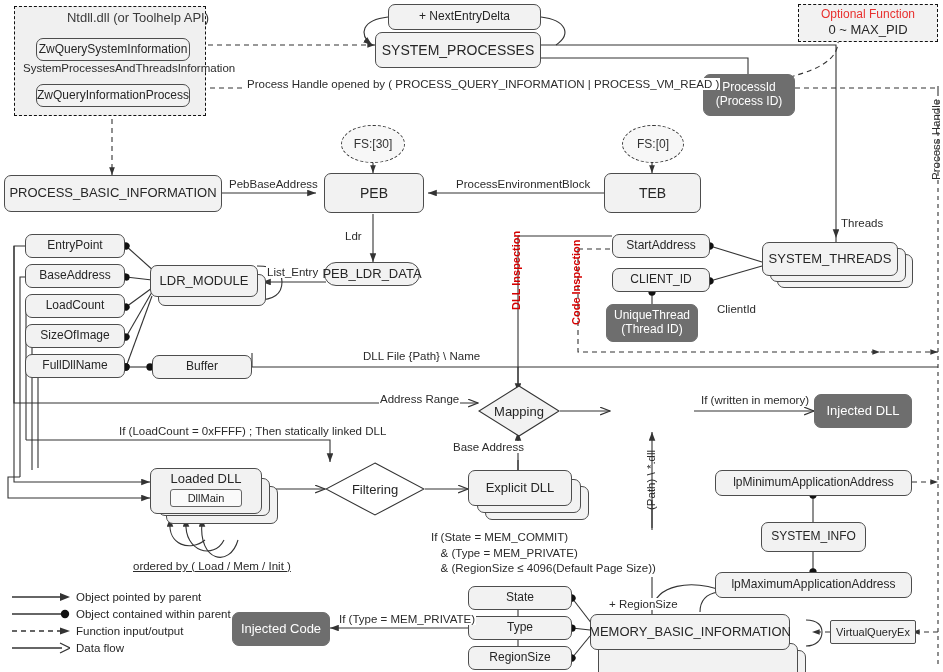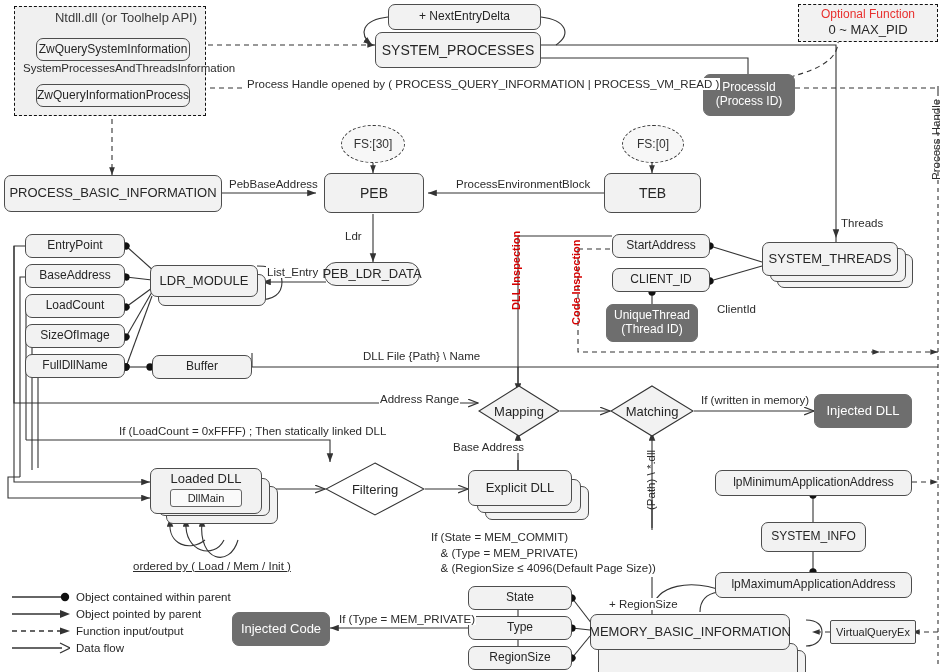--- a/index.html
+++ b/index.html
@@ -285,21 +285,21 @@
       <path d="M830,632 L812,632" stroke-dasharray="5,4" marker-end="url(#ah-s)"></path>
       <path d="M938,632 L912,632" stroke-dasharray="5,4" marker-end="url(#ah-s)"></path>
       <path d="M806,620 C818,620 822,626 822,632 C822,640 816,646 806,646"></path>
 
       <path d="M938,92 L938,665" stroke-dasharray="4,4"></path>
       <path d="M938,92 L938,86"></path>
     </g>
   </svg>
 
   <div class="group-box" style="left:14px; top:6px; width:192px; height:110px;"></div>
-  <div class="group-title" style="left:14px; top:10px; width:224px;">Ntdll.dll (or Toolhelp API)</div>
+  <div class="group-title" style="left:26px; top:10px; width:224px;">Ntdll.dll (or Toolhelp API)</div>
 
   <div class="red-note" style="left:798px; top:4px; width:140px; height:38px;">
     <span class="l1">Optional Function</span>
     <span class="l2">0 ~ MAX_PID</span>
   </div>
 
   <div class="node small" style="left:36px; top:38px; width:154px; height:23px;">ZwQuerySystemInformation</div>
   <div class="node small" style="left:36px; top:84px; width:154px; height:23px;">ZwQueryInformationProcess</div>
 
   <div class="node small" style="left:388px; top:4px; width:153px; height:26px;">+ NextEntryDelta</div>
@@ -338,26 +338,20 @@
 
   <div class="stack-shadow" style="left:777px; top:254px; width:136px; height:34px;"></div>
   <div class="stack-shadow" style="left:770px; top:248px; width:136px; height:34px;"></div>
   <div class="node" style="left:762px; top:242px; width:136px; height:34px;">SYSTEM_THREADS</div>
 
   <div class="diamond" style="left:478px; top:385px; width:82px; height:52px;">
     <svg width="82" height="52" viewBox="0 0 82 52">
         <polygon points="41,1 81,26 41,51 1,26" fill="#f2f2f2" stroke="#333" stroke-width="1.1"></polygon>
       </svg>
     <div class="dlabel">Mapping</div>
-  </div>
-  <div class="diamond" style="left:610px; top:385px; width:84px; height:52px;">
-    <svg width="84" height="52" viewBox="0 0 84 52">
-        <polygon points="42,1 83,26 42,51 1,26" fill="#f2f2f2" stroke="#333" stroke-width="1.1"></polygon>
-      </svg>
-    <div class="dlabel">Matching</div>
   </div>
   <div class="diamond" style="left:325px; top:462px; width:100px; height:54px;">
     <svg width="100" height="54" viewBox="0 0 100 54">
         <polygon points="50,1 99,27 50,53 1,27" fill="#ffffff" stroke="#333" stroke-width="1.1"></polygon>
       </svg>
     <div class="dlabel">Filtering</div>
   </div>
 
   <div class="node grey" style="left:814px; top:394px; width:98px; height:34px;">Injected DLL</div>
   <div class="node grey" style="left:232px; top:612px; width:98px; height:34px;">Injected Code</div>
@@ -408,31 +402,31 @@
   <div class="edge-label" style="left:608px; top:598px;">+ RegionSize</div>
 
   <div class="vlabel" style="left:930px; top:180px; transform:rotate(-90deg);">Process Handle</div>
   <div class="vlabel red" style="left:510px; top:310px; transform:rotate(-90deg);">DLL Inspection</div>
   <div class="vlabel red" style="left:570px; top:325px; transform:rotate(-90deg);">Code Inspection</div>
   <div class="vlabel" style="left:645px; top:510px; transform:rotate(-90deg);">(Path) \ *.dll</div>
 
   <div class="legend" style="left:12px; top:588px;">
     <div class="legend-row">
       <svg width="58" height="12">
-        <line x1="0" y1="6" x2="50" y2="6" stroke="#333" stroke-width="1.3"></line>
-        <circle cx="53" cy="6" r="4.2" fill="#111"></circle>
-      </svg>
-      <span class="lbl">Object contained within parent</span>
+        <line x1="0" y1="6" x2="48" y2="6" stroke="#333" stroke-width="1.3"></line>
+        <polygon points="48,2 58,6 48,10" fill="#333"></polygon>
+      </svg>
+      <span class="lbl">Object pointed by parent</span>
     </div>
     <div class="legend-row">
       <svg width="58" height="12">
-        <line x1="0" y1="6" x2="48" y2="6" stroke="#333" stroke-width="1.3"></line>
-        <polygon points="48,2 58,6 48,10" fill="#333"></polygon>
-      </svg>
-      <span class="lbl">Object pointed by parent</span>
+        <line x1="0" y1="6" x2="50" y2="6" stroke="#333" stroke-width="1.3"></line>
+        <circle cx="53" cy="6" r="4.2" fill="#111"></circle>
+      </svg>
+      <span class="lbl">Object contained within parent</span>
     </div>
     <div class="legend-row">
       <svg width="58" height="12">
         <line x1="0" y1="6" x2="48" y2="6" stroke="#333" stroke-width="1.3" stroke-dasharray="5,4"></line>
         <polygon points="48,2.5 58,6 48,9.5" fill="#333"></polygon>
       </svg>
       <span class="lbl">Function input/output</span>
     </div>
     <div class="legend-row">
       <svg width="58" height="12">

